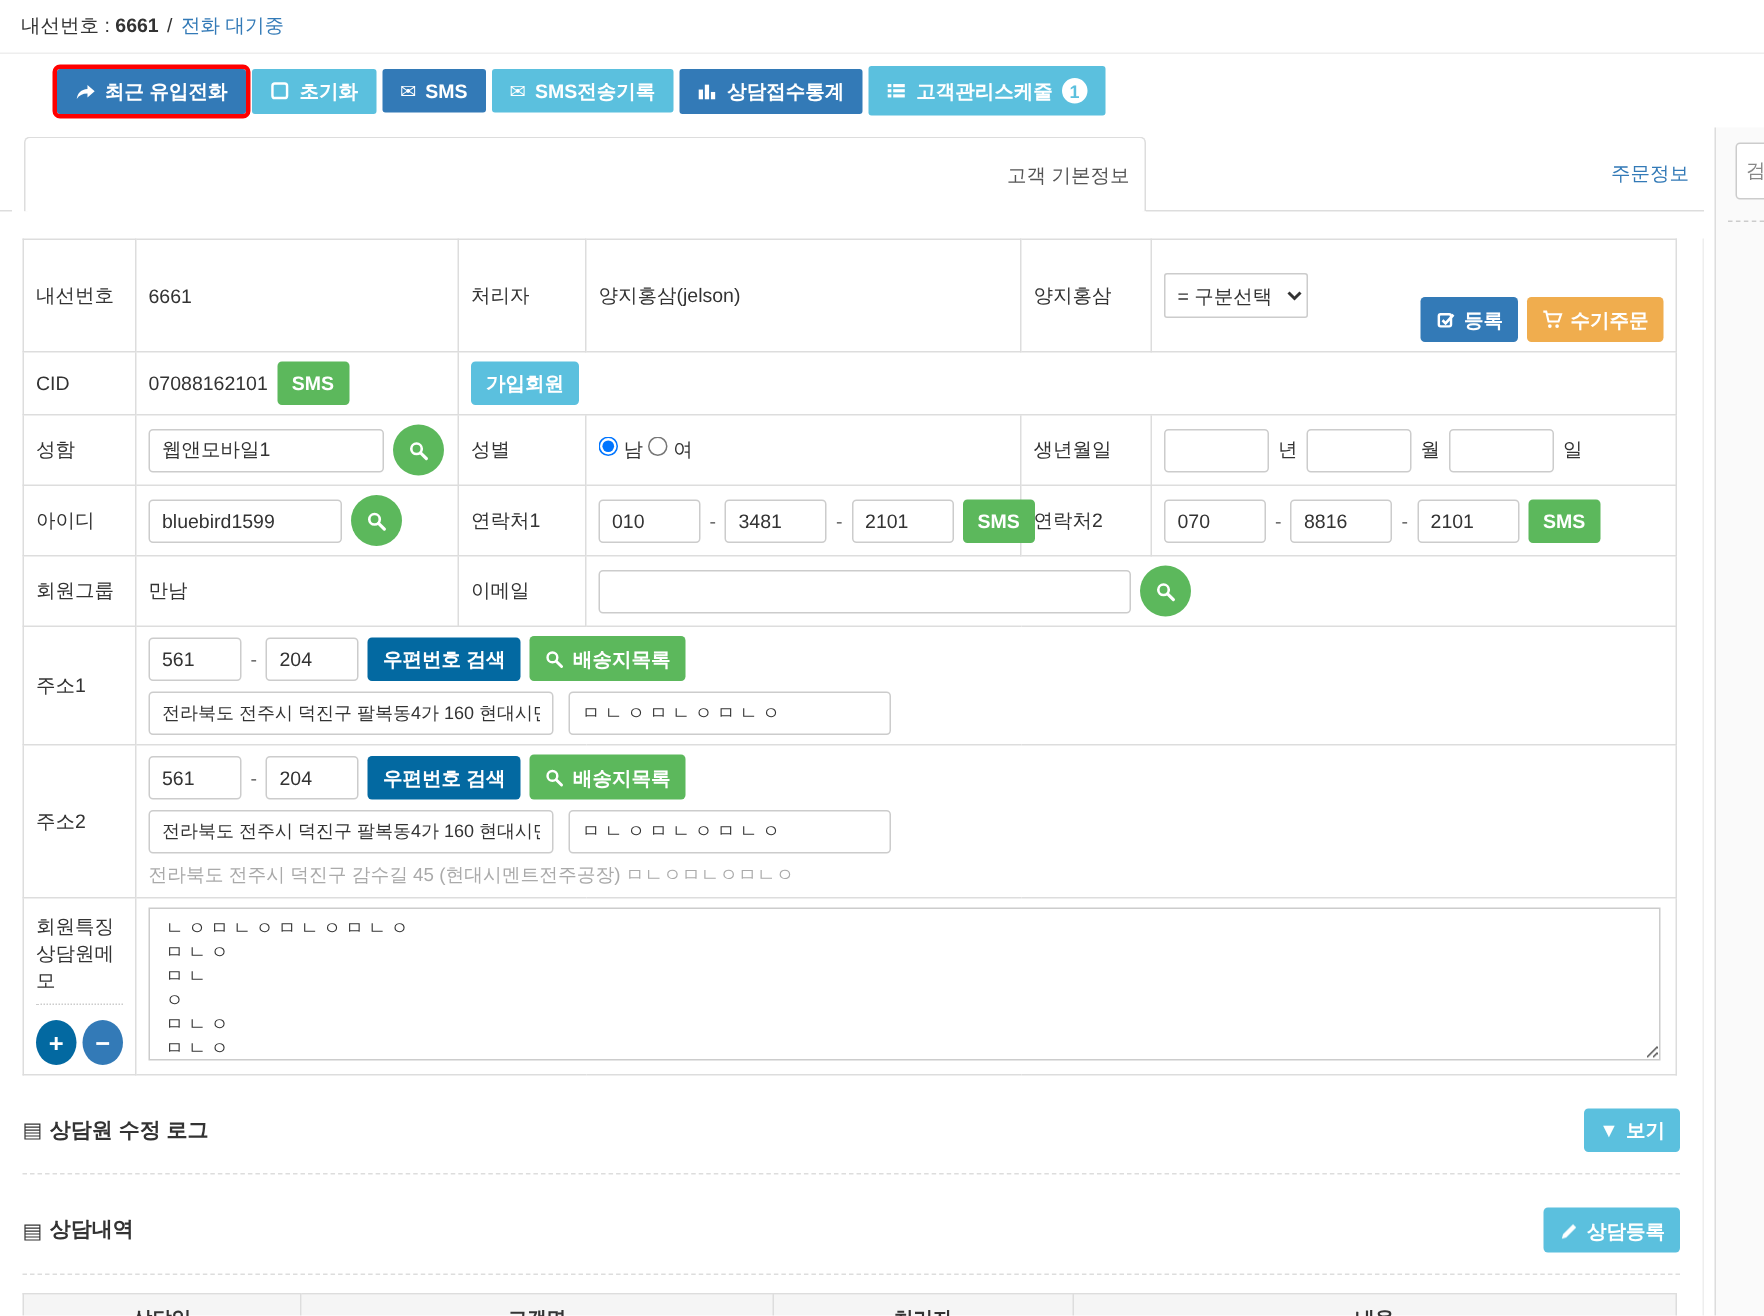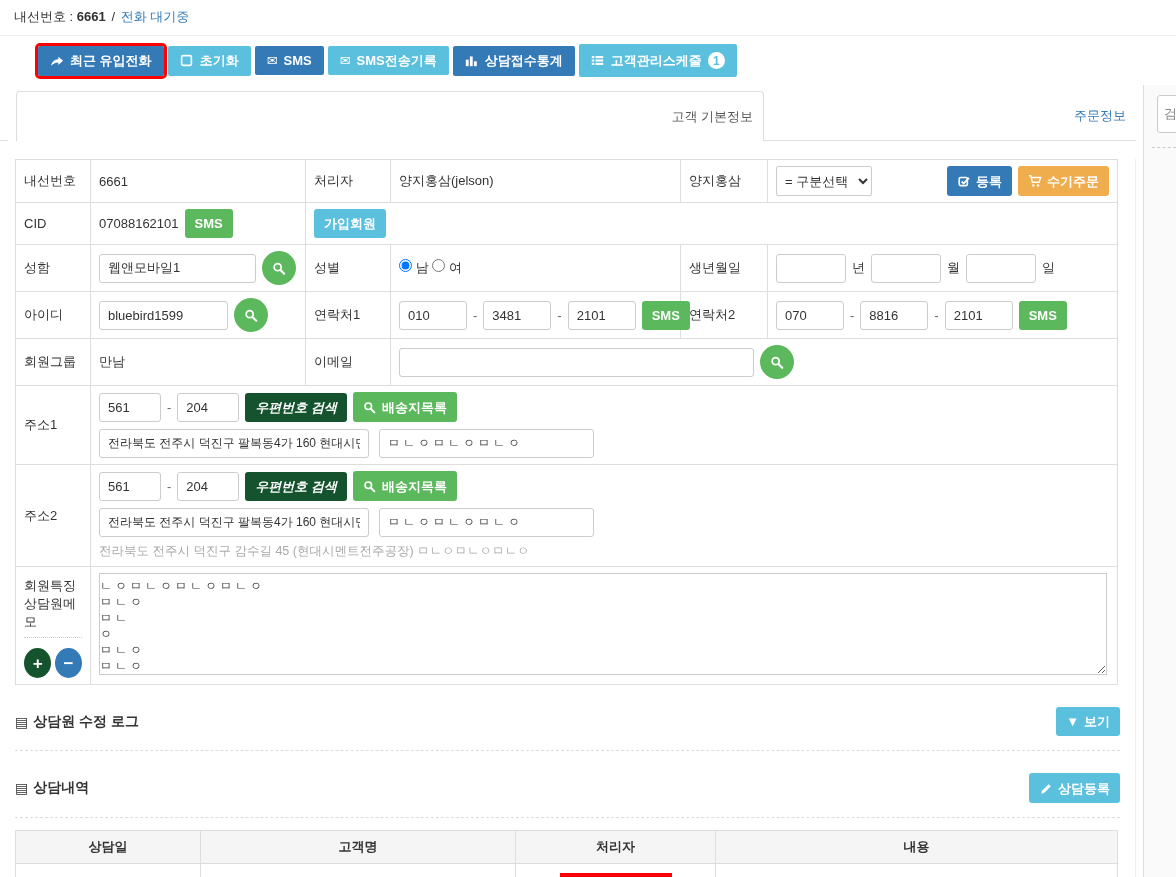--- a/index.html
+++ b/index.html
@@ -13,21 +13,21 @@
   .topbar .sep { color: #333; margin: 0 2px; }
 
   
   .toolbar { display: flex; align-items: center; gap: 4px; margin: 8px 0 0 4px; }
   .tbtn { display: inline-flex; align-items: center; gap: 6px; border: none; cursor: pointer;
     color: #fff; font-weight: bold; font-size: 13px; padding: 8px 12px; border-radius: 2px;
     font-family: inherit; line-height: 1; }
   .btn-primary { background: #337ab7; }
   .btn-info    { background: #5bc0de; }
   .btn-success { background: #5cb85c; }
-  .btn-danger  { background: #14532d; font-style: italic; }
+  .btn-danger  { background: #0369a1; }
   .btn-warning { background: #f0ad4e; }
   .tbtn.hl { outline: 3px solid #ff0000; outline-offset: 0; margin-left: 34px; }
   .badge-circle { background: #fff; color: #5bc0de; border-radius: 50%; width: 17px; height: 17px;
     display: inline-flex; align-items: center; justify-content: center; font-size: 12px; font-weight: bold; }
   .gi { display: inline-flex; align-items: center; justify-content: center; width: 14px; height: 14px; }
   .gi svg { display: block; }
   .txt-ic { font-size: 13px; line-height: 1; }
 
   
   .side-panel { position: absolute; top: 85px; right: 0; bottom: 0; width: 33px;
@@ -61,21 +61,21 @@
   select.sel { height: 30px; border: 1px solid #ccc; border-radius: 2px; font-family: inherit;
     font-size: 13px; color: #333; padding: 0 4px; background: #fff; width: 96px; }
   .dash { color: #666; }
   .jamo { letter-spacing: 3px; }
   .addr-note { color: #aaa; font-size: 12.5px; margin-top: 6px; }
   .memo-lblcell { vertical-align: top !important; padding-top: 10px !important; }
   .memo-dotted { border-bottom: 1px dotted #ccc; margin: 6px 0 10px; }
   .circle-btn { width: 30px; height: 30px; border-radius: 50%; border: none; color: #fff;
     font-size: 17px; font-weight: bold; cursor: pointer; line-height: 1; }
   .memo-ta { width: 1008px; height: 102px; border: 1px solid #ccc; font-family: inherit;
-    font-size: 12px; letter-spacing: 3px; line-height: 16px; padding: 4px 0; overflow-y: scroll;
+    font-size: 12px; letter-spacing: 3px; line-height: 16px; padding: 4px 10px; overflow-y: scroll;
     resize: both; color: #333; }
 
   
   .section { margin: 14px 15px 0; padding: 8px 0 14px; border-bottom: 1px dashed #ddd;
     display: flex; align-items: center; justify-content: space-between; }
   .sec-title { font-weight: bold; font-size: 14px; display: flex; align-items: center; gap: 5px; }
   .sec-title .ic { font-size: 14px; }
 
   
   table.hist { border-collapse: collapse; margin: 12px 0 0 15px; width: 1103px; table-layout: fixed; }
@@ -174,21 +174,21 @@
       <td class="lbl">내선번호</td>
       <td>6661</td>
       <td class="lbl">처리자</td>
       <td>양지홍삼(jelson)</td>
       <td class="lbl">양지홍삼</td>
       <td>
         <div class="row-flex" style="justify-content:space-between;">
           <select class="sel">
             <option>= 구분선택 =</option>
           </select>
-          <span class="row-flex" style="gap:6px;">
+          <span class="row-flex" style="gap:6px;margin-top:32px;">
             <button class="sbtn btn-primary">
               <span class="gi">
                     <svg width="13" height="13" viewBox="0 0 16 16">
                       <rect x="1.5" y="3" width="10" height="10" rx="1.5" fill="none" stroke="#fff" stroke-width="2"></rect>
                       <path d="M4.5 8 L7 10.5 L13.5 3.5" fill="none" stroke="#fff" stroke-width="2.2"></path>
                     </svg>
                   </span>
               <span>등록</span>
             </button>
             <button class="sbtn btn-warning">

